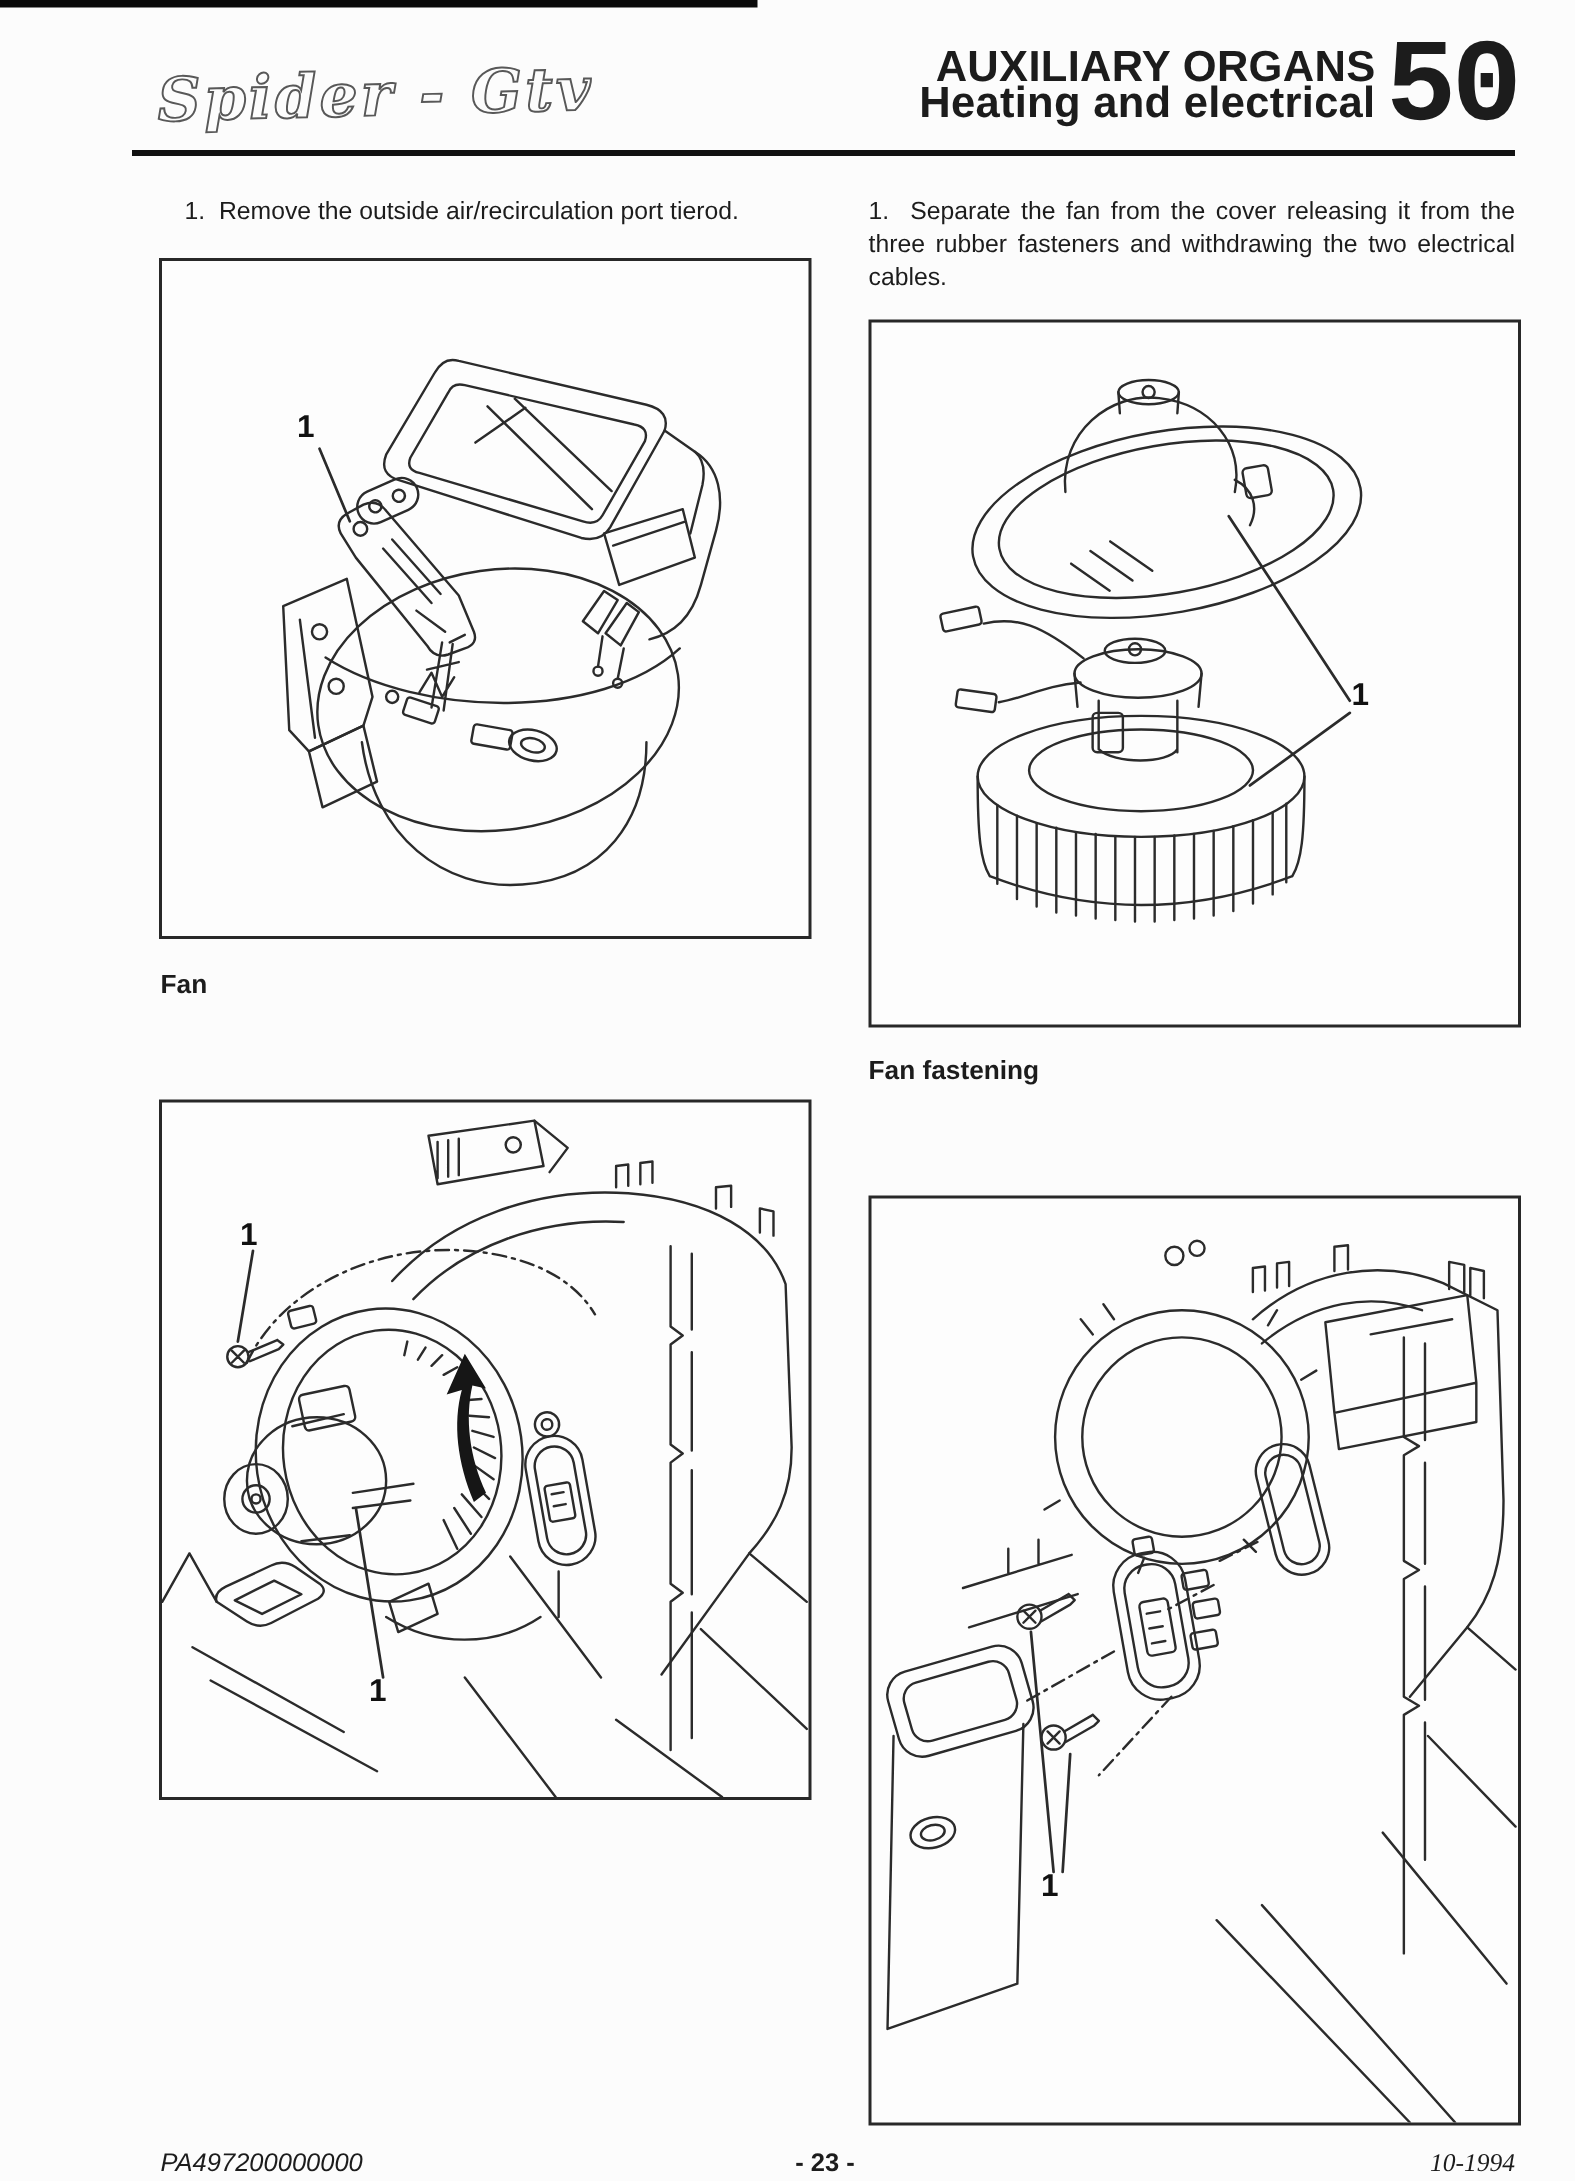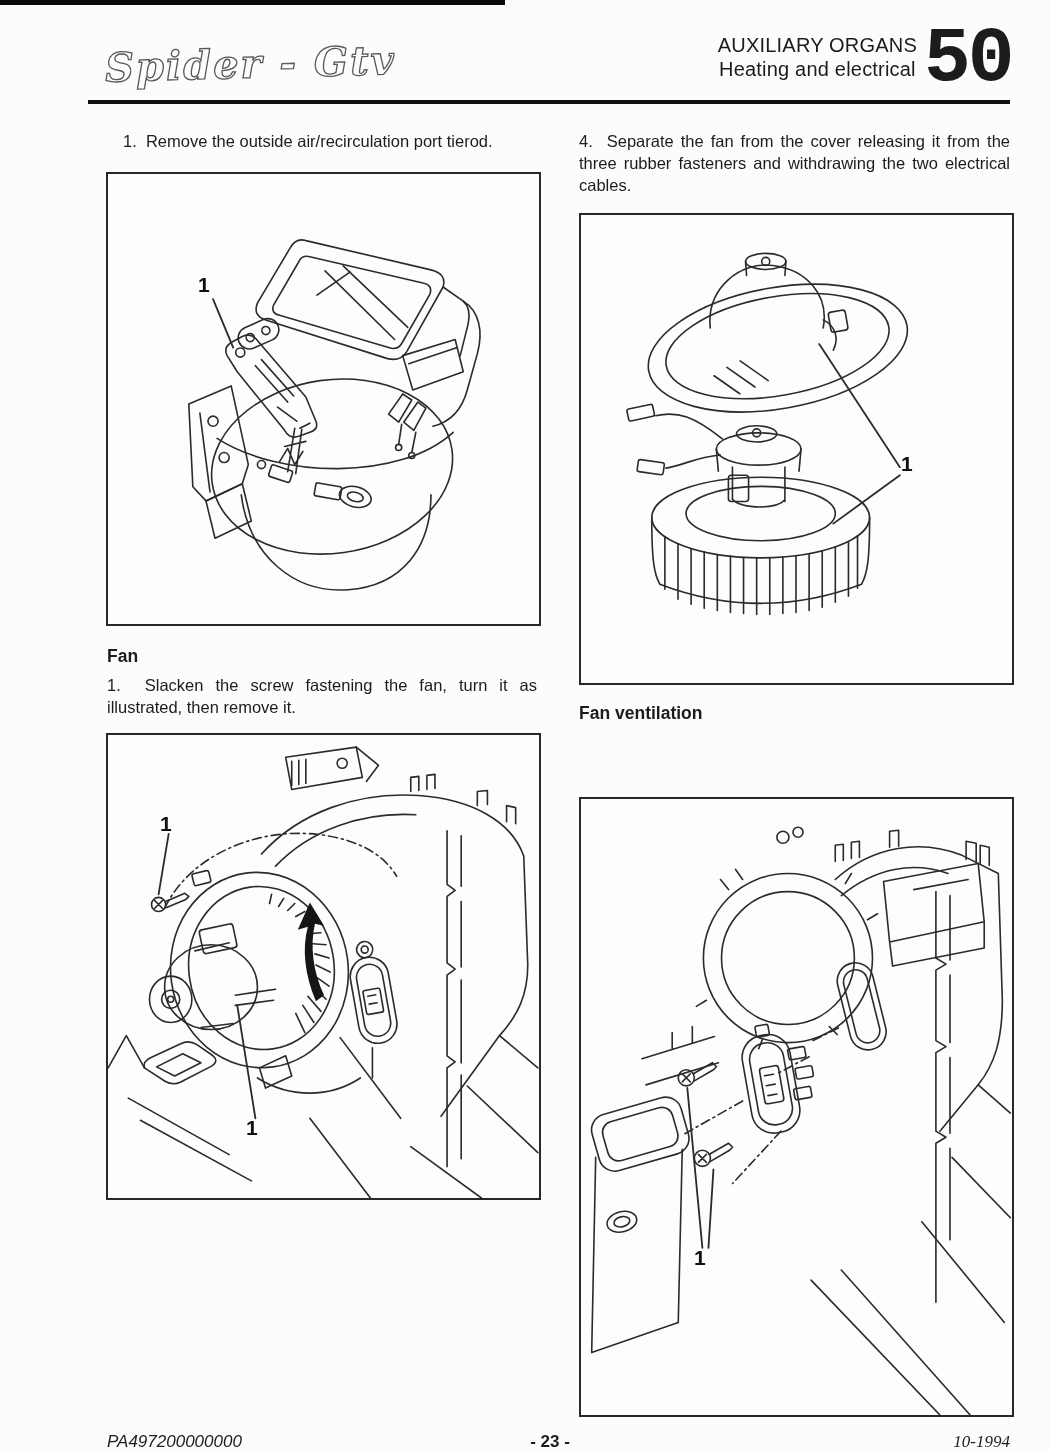--- a/index.html
+++ b/index.html
@@ -12,22 +12,22 @@
   
   .logo{
     position:absolute;left:105px;top:40px;width:280px;
     font-family:"DejaVu Serif", serif; font-style:italic; font-weight:bold;
     font-size:40px; letter-spacing:2px; transform:rotate(-1.5deg);
     color:transparent; -webkit-text-stroke:1.3px #585858; white-space:nowrap;
   }
   @supports not (-webkit-text-stroke:1px #000){ .logo{color:#6a6a6a;} }
   
   .hdr-titles{
-    position:absolute; top:33px; right:133px; text-align:center;
-    font-weight:normal; font-size:20px; line-height:24px; letter-spacing:0.2px;
+    position:absolute; top:33px; right:133px; text-align:right;
+    font-weight:bold; font-size:29px; line-height:24px; letter-spacing:0.2px;
   }
   .hdr-num{
     position:absolute; top:24px; left:924px; width:86px;
     font-weight:bold; font-size:78px; line-height:70px; letter-spacing:-3px;font-family:Liberation Mono, monospace;
   }
   .hdr-rule{position:absolute; left:88px; top:100px; width:922px; height:4px; background:#111;}
   
   .para{position:absolute; font-size:16.5px; line-height:22px; white-space:pre-wrap;}
   .just{text-align:justify;}
   .heading{position:absolute; font-size:17.5px; font-weight:bold;}
@@ -96,21 +96,20 @@
         <circle cx="288" cy="271" r="3"></circle>
           <circle cx="301" cy="279" r="3"></circle>
           <circle cx="152" cy="288" r="4"></circle>
         <path d="M104,124 L124,172" stroke-width="1.8"></path>
       </g>
     </svg>
     <div class="callout" style="left:90px; top:100px;">1</div>
   </div>
 
   <div class="heading" style="left:107px; top:646px;">Fan</div>
-  <div class="para just" style="left:107px; top:674px; width:430px;">1.  Slacken the screw fastening the fan, turn it as illustrated, then remove it.</div>
 
   <div class="figbox" style="left:106px; top:733px; width:431px; height:463px;">
     <svg viewBox="0 0 427 459">
       <g stroke="#2b2b2b" fill="none" stroke-width="1.6" stroke-linejoin="round" stroke-linecap="round">
         <path d="M176,22 L246,12 L252,42 L182,54 Z M182,26 L182,50 M189,25 L189,49 M196,24 L196,48"></path>
         <circle cx="232" cy="28" r="5"></circle>
         <path d="M246,12 L268,30 L256,46"></path>
         <path d="M152,118 C190,76 248,56 308,60 C362,64 400,86 412,120 L416,228 C416,258 406,278 388,298 L330,378"></path>
         <path d="M166,130 C200,94 252,76 305,79"></path>
         <path d="M336,95 L336,148 L344,154 L336,160 L336,226 L344,232 L336,238 L336,318 L344,324 L336,330 L336,428"></path>
@@ -149,21 +148,21 @@
         <path d="M48,329 L74,316 L92,325 L66,338 Z"></path>
         <path d="M18,298 L36,330 M20,360 L120,416 M32,382 L142,442 M0,330 L18,298 M150,330 L176,318 L182,338 L156,350 Z"></path>
         <path d="M148,340 C180,360 220,360 250,340 M230,300 L290,380 M200,380 L260,459 M262,310 L262,340"></path>
         <path d="M60,98 L50,158 M146,380 L128,268" stroke-width="1.8"></path>
       </g>
     </svg>
     <div class="callout" style="left:52px; top:78px;">1</div>
     <div class="callout" style="left:138px; top:382px;">1</div>
   </div>
 
-  <div class="para just" style="left:579px; top:130px; width:431px;">4.  Separate the fan from the cover releasing it from the three rubber fasteners and withdrawing the two electrical cables.</div>
+  <div class="para just" style="left:579px; top:130px; width:431px;">1.  Separate the fan from the cover releasing it from the three rubber fasteners and withdrawing the two electrical cables.</div>
 
   <div class="figbox" style="left:579px; top:213px; width:431px; height:468px;">
     <svg viewBox="0 0 427 464">
       <g stroke="#2b2b2b" fill="none" stroke-width="1.6" stroke-linejoin="round" stroke-linecap="round">
         <g transform="rotate(-10 195 132)">
           <ellipse cx="195" cy="132" rx="130" ry="60"></ellipse>
           <ellipse cx="195" cy="130" rx="112" ry="49"></ellipse>
           <path d="M128,148 L150,170 M142,142 L166,166 M156,138 L180,162"></path>
           <rect x="250" y="106" width="17" height="20" rx="3"></rect>
         </g>
@@ -190,21 +189,21 @@
           <ellipse cx="178" cy="296" rx="74" ry="27"></ellipse>
           <path d="M70,300 C70,340 72,356 78,366 M286,300 C286,340 284,356 278,366 M78,366 Q178,404 278,366"></path>
           <path d="M83,319 L83,371 M96,326 L96,381 M109,331 L109,386 M122,334 L122,390 M135,337 L135,392 M148,338 L148,394 M161,340 L161,395 M174,340 L174,396 M187,340 L187,396 M200,339 L200,395 M213,338 L213,394 M226,336 L226,392 M239,333 L239,389 M252,329 L252,384 M265,324 L265,378 M274,318 L274,370"></path>
         </g>
         <path d="M316,250 L236,128 M316,258 L250,306" stroke-width="1.8"></path>
       </g>
     </svg>
     <div class="callout" style="left:320px; top:238px;">1</div>
   </div>
 
-  <div class="heading" style="left:579px; top:703px;">Fan ventilation</div>
+  <div class="heading" style="left:579px; top:703px;">Fan fastening</div>
 
   <div class="figbox" style="left:579px; top:797px; width:431px; height:616px;">
     <svg viewBox="0 0 427 612">
       <g stroke="#2b2b2b" fill="none" stroke-width="1.6" stroke-linejoin="round" stroke-linecap="round">
         <circle cx="205" cy="158" r="84"></circle>
         <circle cx="205" cy="158" r="66"></circle>
         <path d="M146,90 L138,80 M160,80 L153,70 M262,84 L268,74 M284,120 L294,114 M124,200 L114,206 M180,238 L176,248 M246,226 L254,234"></path>
         <path d="M252,80 C290,46 338,40 378,56 L414,74 L418,200 C418,240 410,264 394,284 L356,330"></path>
         <path d="M258,96 C292,68 330,62 364,74"></path>
         <path d="M300,82 L394,64 L400,122 L306,142 Z M306,142 L309,166 L400,148 L400,122 M330,90 L384,80"></path>

